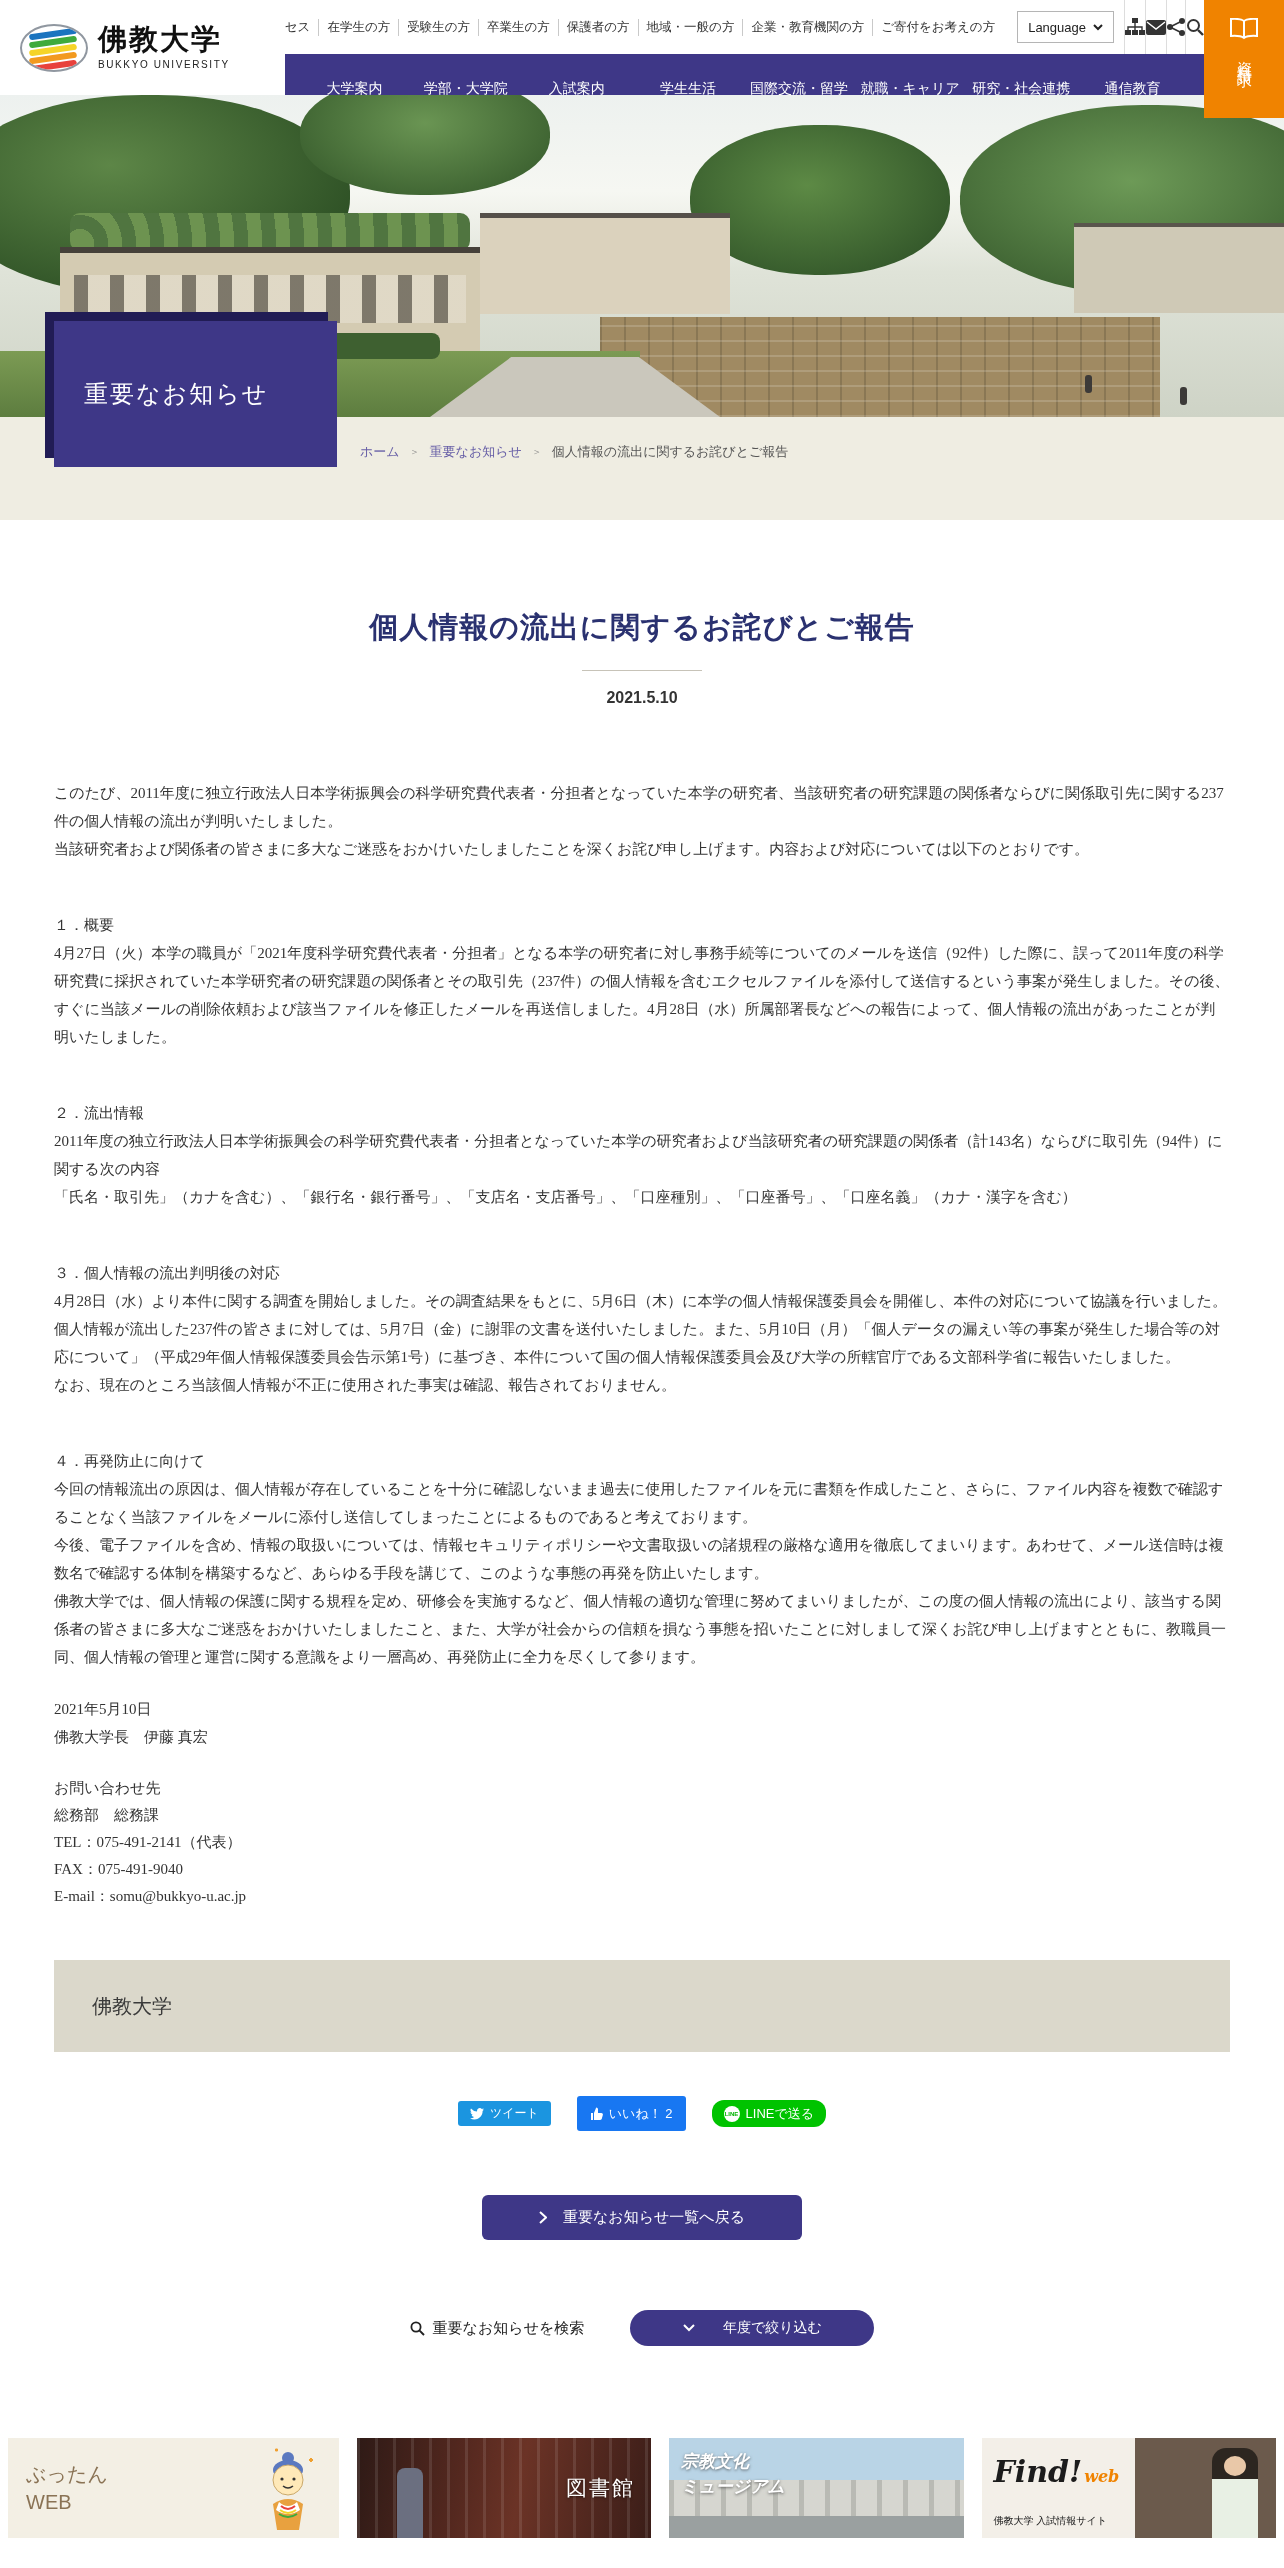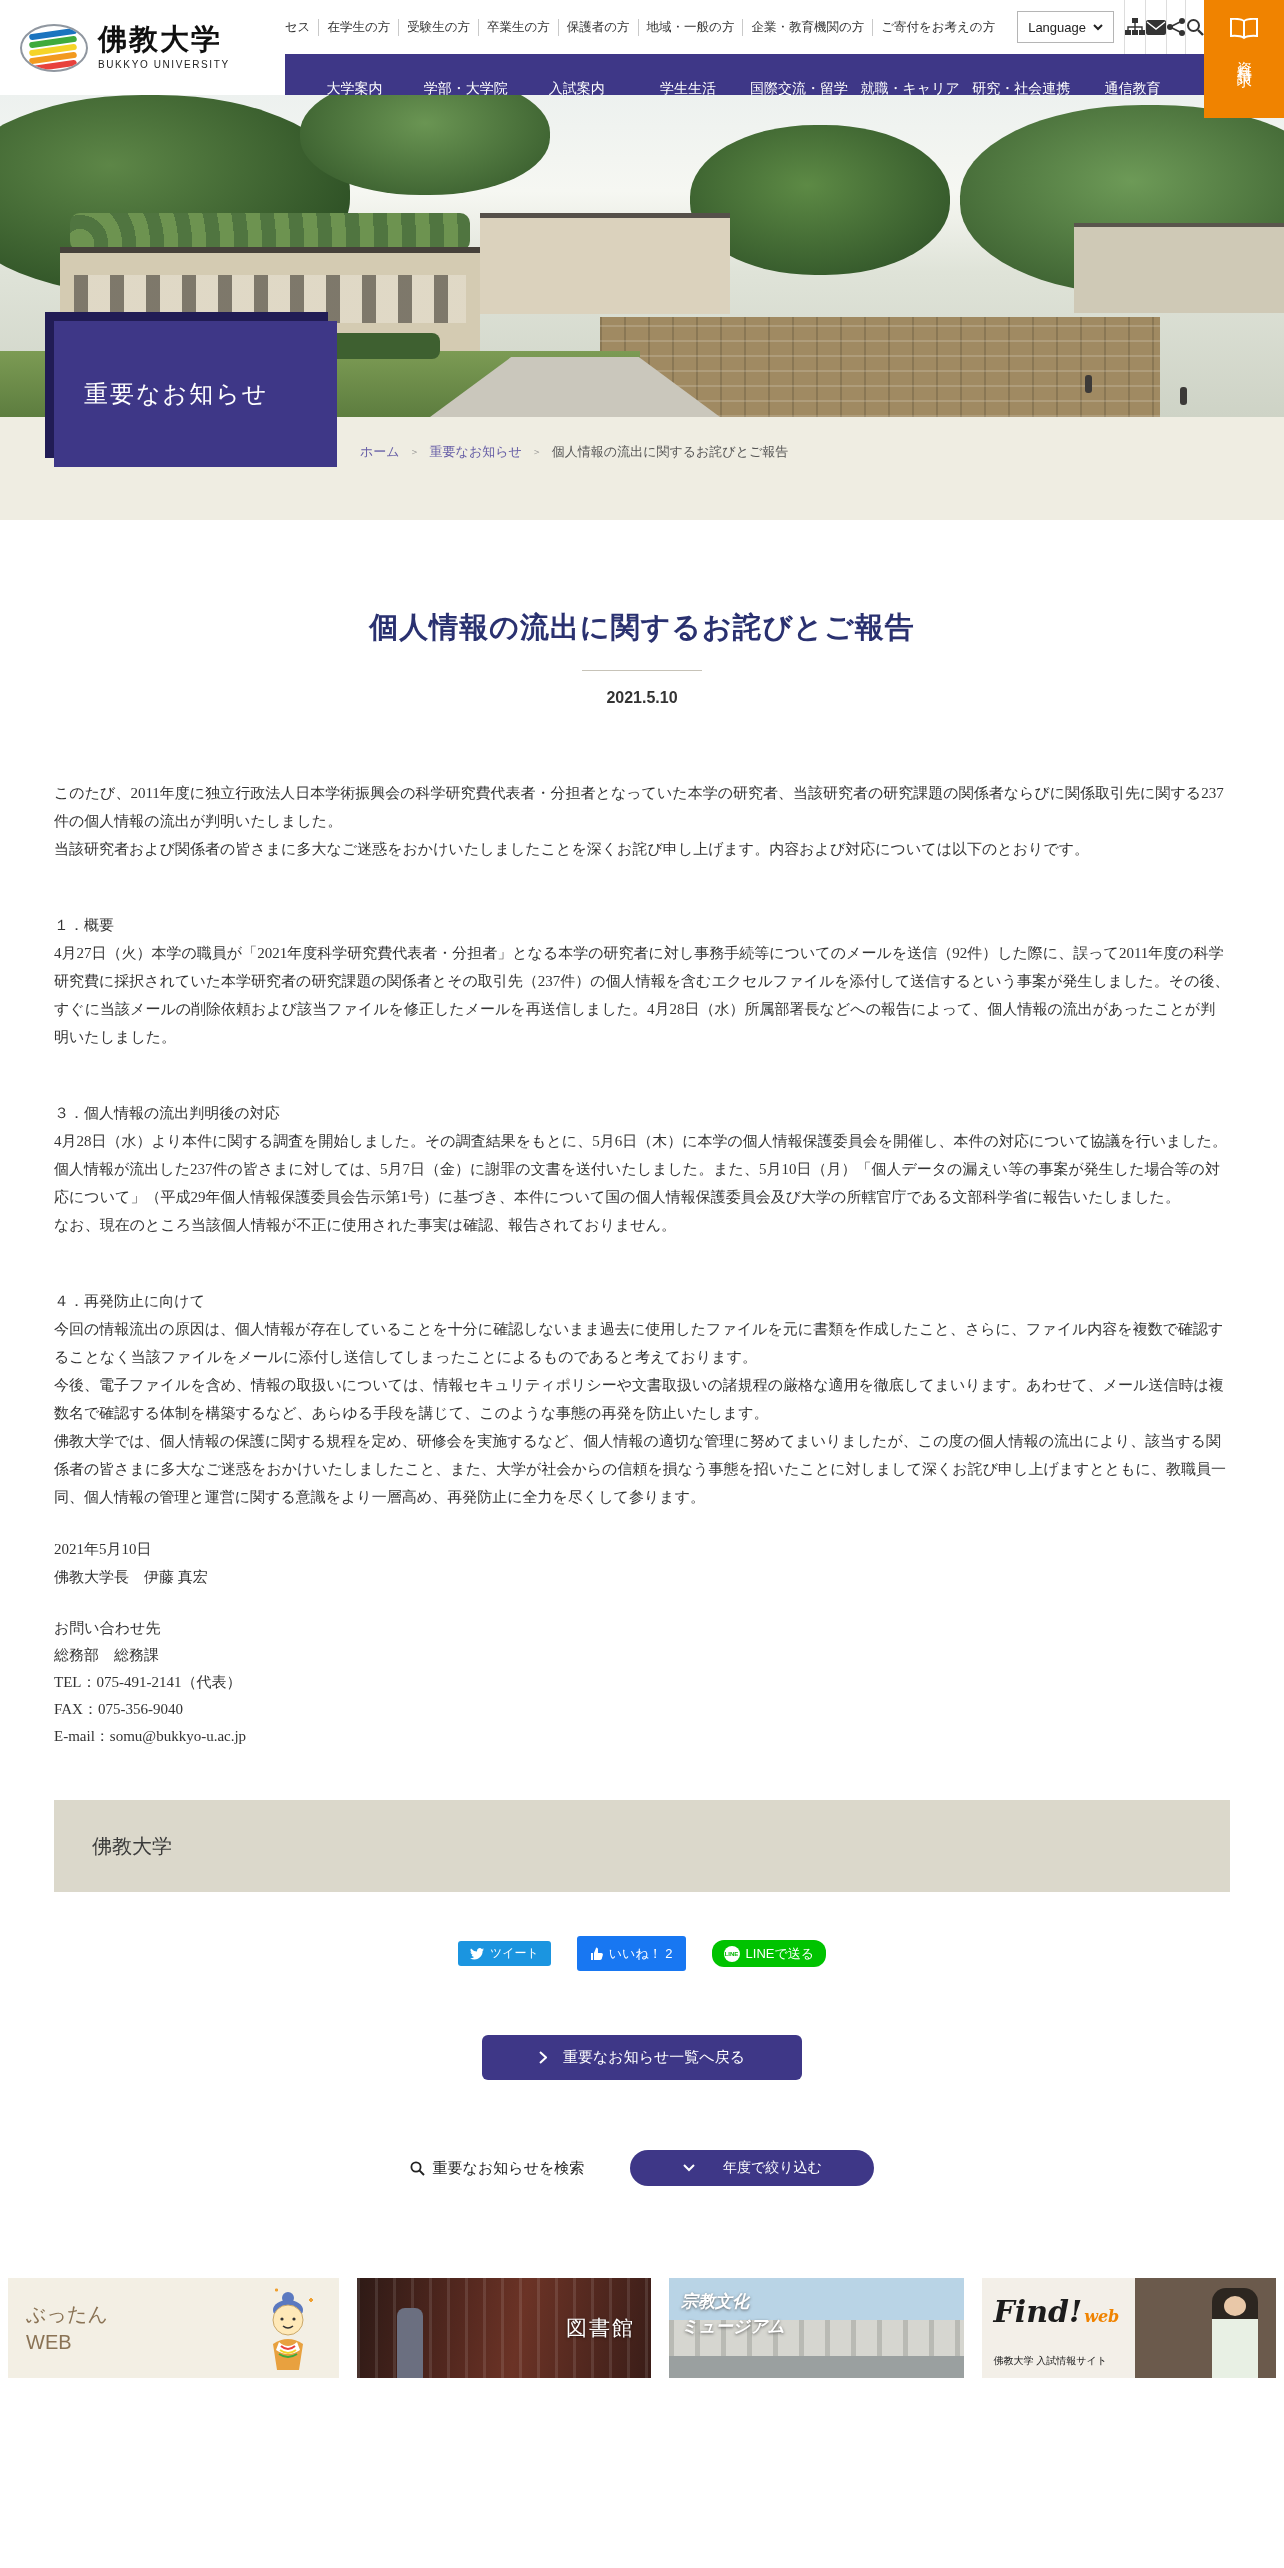--- a/index.html
+++ b/index.html
@@ -251,20 +251,26 @@
     <div class="article-body">
       <p>このたび、2011年度に独立行政法人日本学術振興会の科学研究費代表者・分担者となっていた本学の研究者、当該研究者の研究課題の関係者ならびに関係取引先に関する237件の個人情報の流出が判明いたしました。</p>
       <p>当該研究者および関係者の皆さまに多大なご迷惑をおかけいたしましたことを深くお詫び申し上げます。内容および対応については以下のとおりです。</p>
 
       <div class="section">
         <div class="gap"></div>
         <p>１．概要</p>
         <p>4月27日（火）本学の職員が「2021年度科学研究費代表者・分担者」となる本学の研究者に対し事務手続等についてのメールを送信（92件）した際に、誤って2011年度の科学研究費に採択されていた本学研究者の研究課題の関係者とその取引先（237件）の個人情報を含むエクセルファイルを添付して送信するという事案が発生しました。その後、すぐに当該メールの削除依頼および該当ファイルを修正したメールを再送信しました。4月28日（水）所属部署長などへの報告によって、個人情報の流出があったことが判明いたしました。</p>
       </div>
 
+      <div class="section">
+        <div class="gap"></div>
+        <p>２．流出情報</p>
+        <p>2011年度の独立行政法人日本学術振興会の科学研究費代表者・分担者となっていた本学の研究者および当該研究者の研究課題の関係者（計143名）ならびに取引先（94件）に関する次の内容</p>
+        <p>「氏名・取引先」（カナを含む）、「銀行名・銀行番号」、「支店名・支店番号」、「口座種別」、「口座番号」、「口座名義」（カナ・漢字を含む）</p>
+      </div>
 
       <div class="section">
         <div class="gap"></div>
         <p>３．個人情報の流出判明後の対応</p>
         <p>4月28日（水）より本件に関する調査を開始しました。その調査結果をもとに、5月6日（木）に本学の個人情報保護委員会を開催し、本件の対応について協議を行いました。</p>
         <p>個人情報が流出した237件の皆さまに対しては、5月7日（金）に謝罪の文書を送付いたしました。また、5月10日（月）「個人データの漏えい等の事案が発生した場合等の対応について」（平成29年個人情報保護委員会告示第1号）に基づき、本件について国の個人情報保護委員会及び大学の所轄官庁である文部科学省に報告いたしました。</p>
         <p>なお、現在のところ当該個人情報が不正に使用された事実は確認、報告されておりません。</p>
       </div>
 
       <div class="section">
@@ -278,21 +284,21 @@
 
       <div class="blockgap">
         <p>2021年5月10日</p>
         <p>佛教大学長　伊藤 真宏</p>
       </div>
 
       <div class="contact-block">
         <p>お問い合わせ先</p>
         <p>総務部　総務課</p>
         <p>TEL：075-491-2141（代表）</p>
-        <p>FAX：075-356-9040</p>
+        <p>FAX：075-491-9040</p>
         <p>E-mail：somu@bukkyo-u.ac.jp</p>
       </div>
     </div>
   </main>
 
   <div class="related-box">
     <span>佛教大学</span>
   </div>
 
   <div class="share-row">

